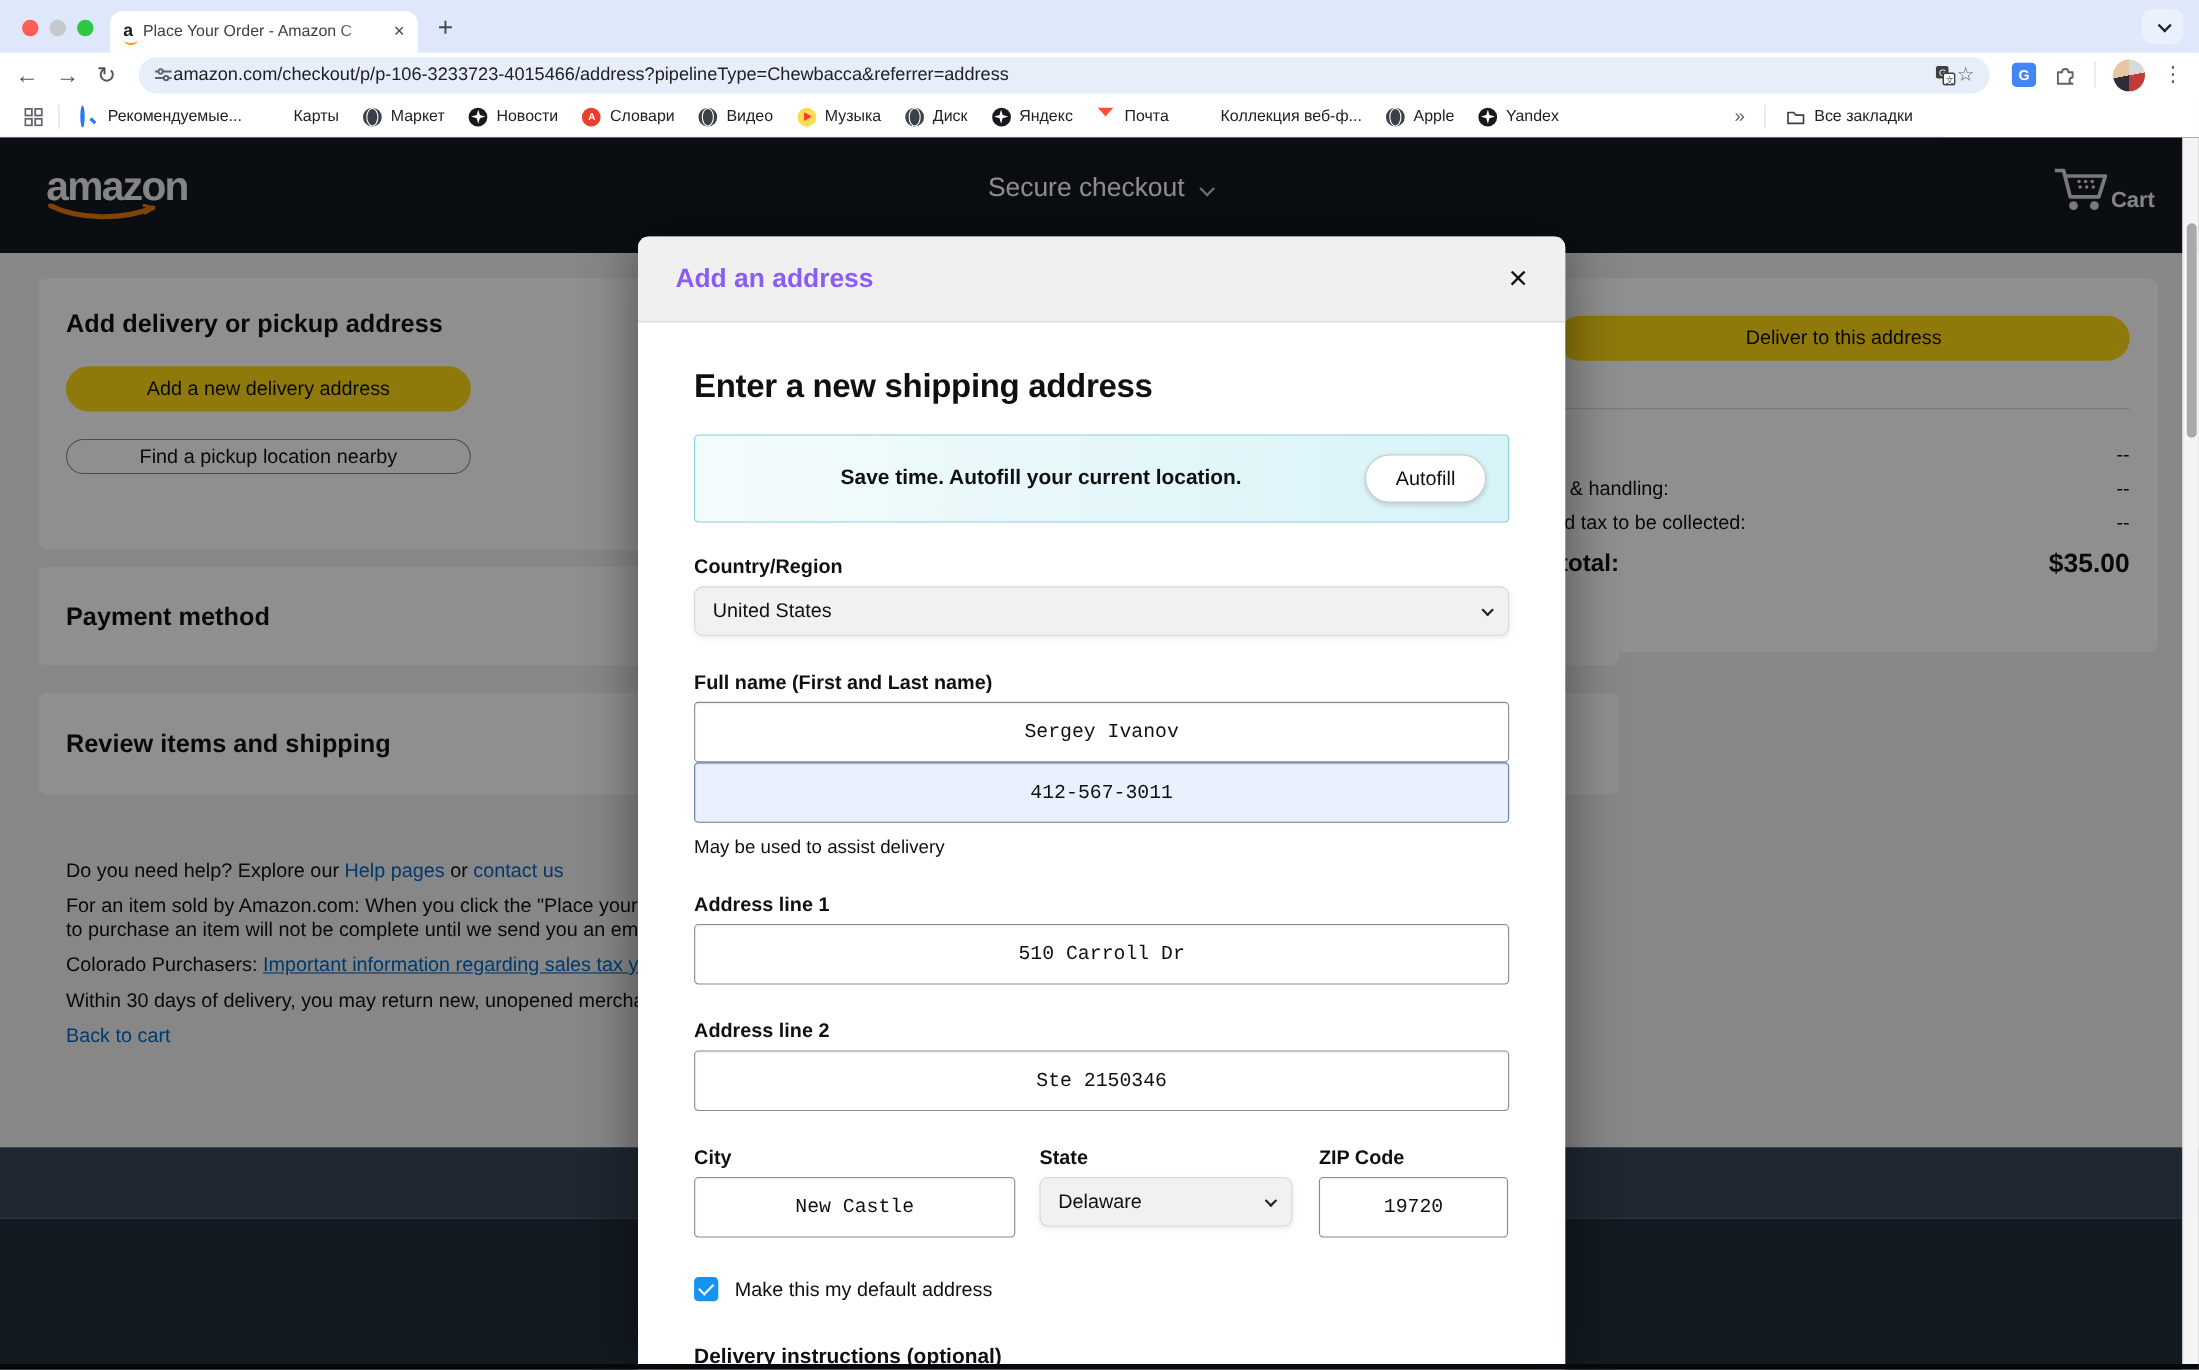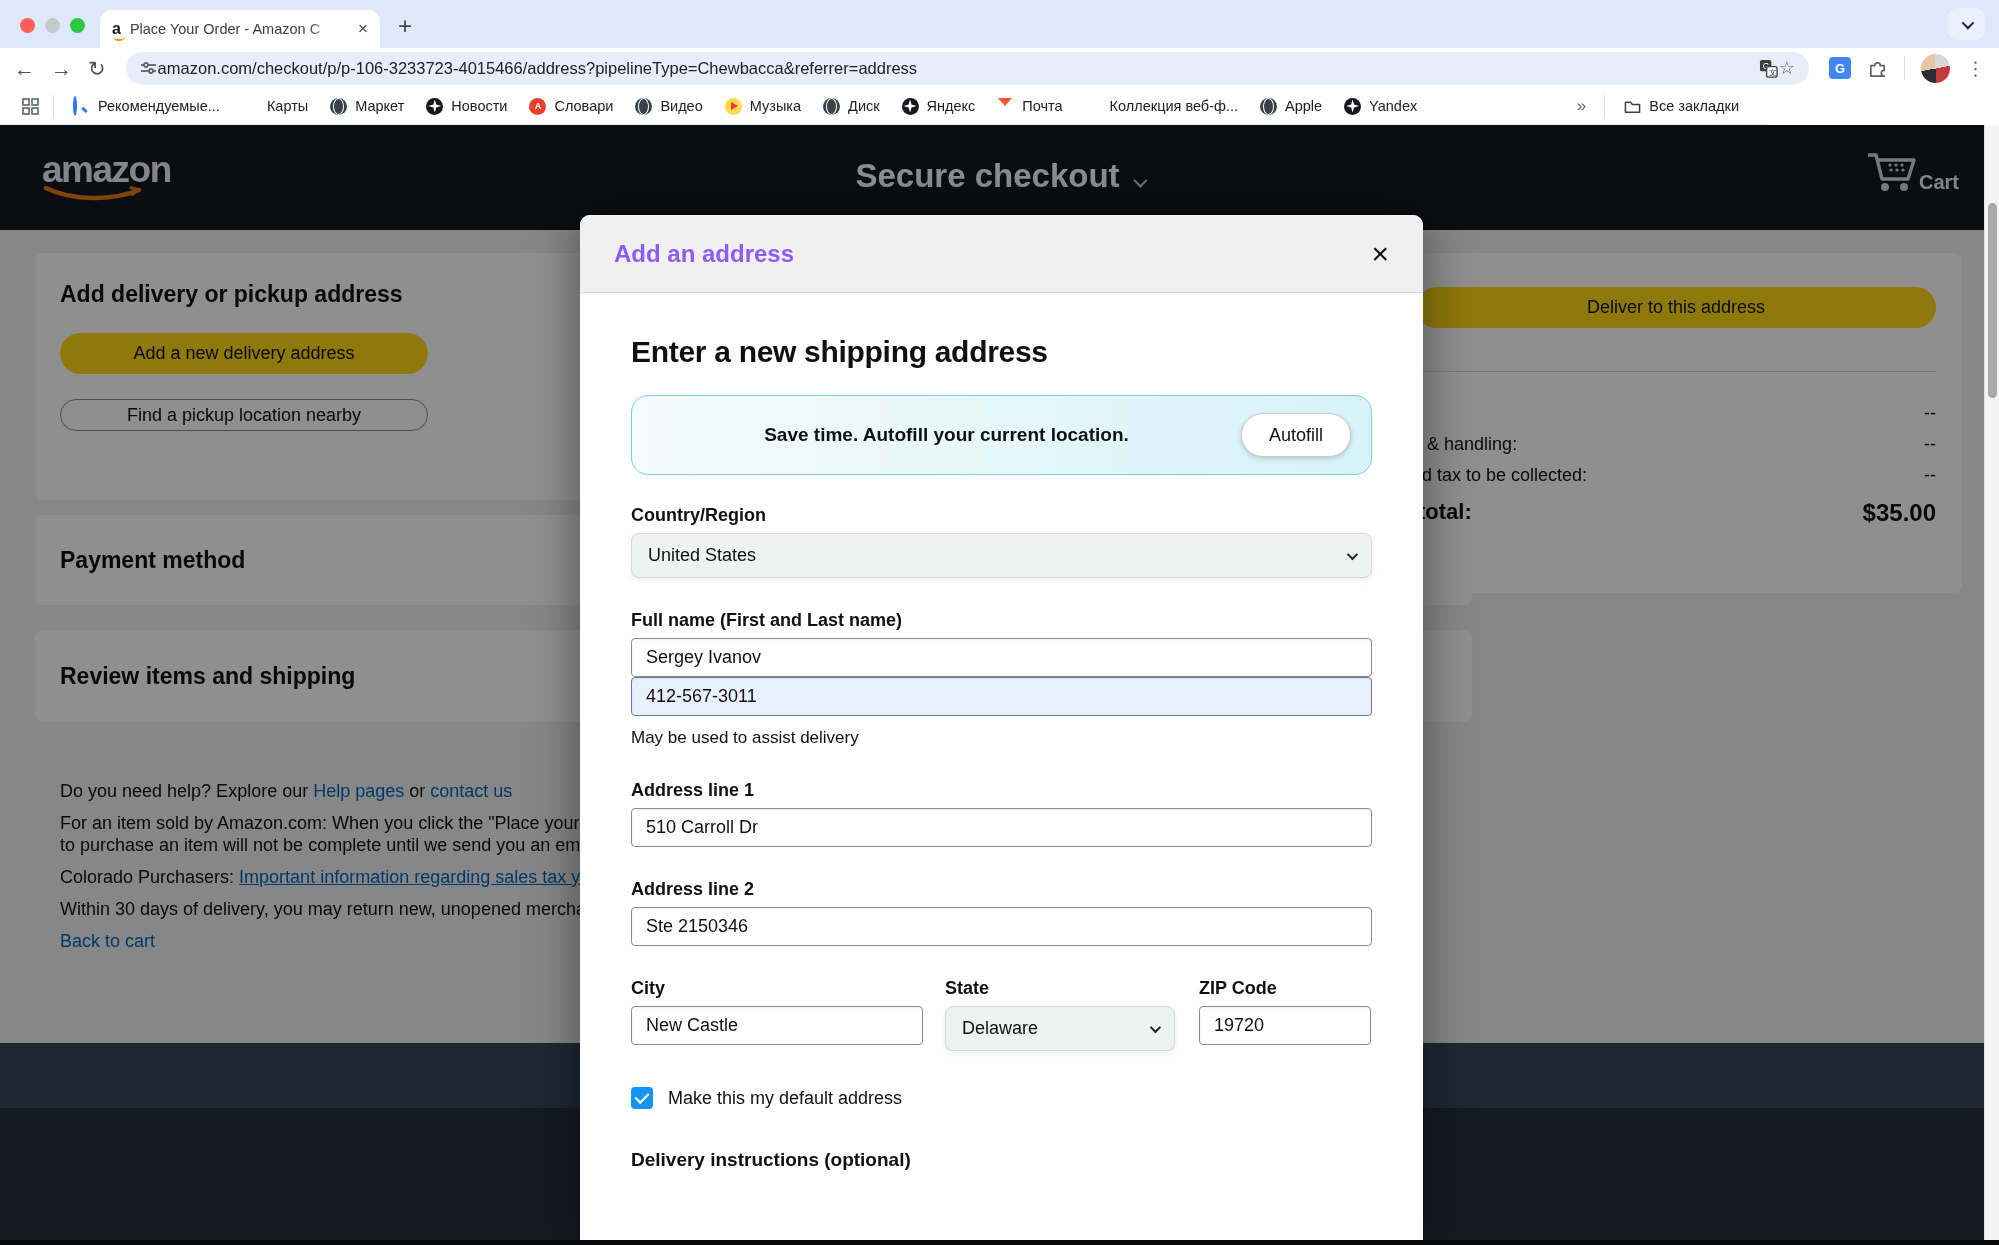--- a/index.html
+++ b/index.html
@@ -72,22 +72,22 @@
   .bm-spacer { flex:1; }
   .bm-sep { width:1px; height:22px; background:#DADCE0; margin:0 8px; }
 
   
   .page { position:absolute; top:125px; left:0; width:1999px; height:1120px; background:#F0F0F2; }
 
   .az-header { position:absolute; top:0; left:0; width:100%; height:105px; background:#131921;
     display:flex; align-items:center; }
   .logo { position:absolute; left:42px; top:26px; }
   .logo-text { font-size:37px; font-weight:bold; color:#EDEDED; letter-spacing:-1.5px; line-height:1; }
-  .secure { position:absolute; left:0; right:0; text-align:center; top:32px; font-size:33px;
-    color:#FFFFFF; font-weight:700; }
+  .secure { position:absolute; left:0; right:0; text-align:center; top:32px; font-size:24px;
+    color:#FFFFFF; font-weight:400; }
   .secure .chev { border-color:#CCCCCC; width:10px; height:10px; margin-left:14px; }
   .cart { position:absolute; right:40px; top:24px; display:flex; align-items:flex-end; }
   .cart-label { font-size:20px; font-weight:bold; color:#EDEDED; margin-left:2px; }
 
   .card { position:absolute; background:#FFFFFF; border-radius:8px; }
   .h2 { font-size:23px; font-weight:bold; color:#0F1111; }
   .btn-yellow { background:#FFD814; border:none; border-radius:100px; font-size:18px; color:#0F1111;
     display:flex; align-items:center; justify-content:center; cursor:pointer;
     font-family:"Liberation Sans",sans-serif; }
   .btn-outline { background:#fff; border:1px solid #888C8C; border-radius:100px; font-size:18px;
@@ -118,33 +118,33 @@
   
   .modal { position:absolute; left:580px; top:90px; width:843px; height:1030px; background:#fff;
     border-radius:10px 10px 0 0; z-index:10; box-shadow:0 0 50px rgba(0,0,0,.45); overflow:hidden; }
   .modal-head { height:78px; background:#F0F0F0; border-bottom:1px solid #D5D9D9; display:flex;
     align-items:center; justify-content:space-between; padding:0 34px; }
   .modal-title { font-size:24px; font-weight:bold; color:#8b5cf6; }
   .modal-x { font-size:30px; color:#0F1111; line-height:1; font-weight:500; cursor:pointer; }
   .modal-body { padding:0 51px; }
   .m-h1 { font-size:30px; font-weight:bold; color:#0F1111; letter-spacing:-0.3px; margin:42px 0 26px; }
 
-  .banner { height:80px; border:1px solid #82CEDC; border-radius:17px;
+  .banner { height:80px; border:1px solid #82CEDC; border-radius:4px;
     background:linear-gradient(90deg,#F4FBFC,#D7F3F8); display:flex; align-items:center;
     padding:0 20px; }
   .banner-text { flex:1; text-align:center; font-size:19px; font-weight:bold; color:#0F1111; }
   .autofill-btn { height:44px; padding:0 27px; background:#fff; border:1px solid #C8CCCC;
     border-radius:22px; font-size:18px; color:#0F1111; box-shadow:0 2px 5px rgba(15,17,17,.18);
     font-family:"Liberation Sans",sans-serif; cursor:pointer; }
 
   .flabel { font-size:18px; font-weight:bold; color:#0F1111; margin:32px 0 7px; }
   .flabel.first { margin-top:30px; }
-  .tinput { width:100%; height:39px; border:1px solid #888C8C; border-radius:4px; padding:0 14px;
-    font-size:18px; color:#0F1111; font-family:Liberation Sans, sans-serif; background:#fff;
-    box-shadow:inset 0 1px 2px rgba(15,17,17,.07); }
+  .tinput { width:100%; height:55px; border:1px solid #888C8C; border-radius:4px; padding:0 14px;
+    font-size:18px; color:#0F1111; font-family:Liberation Mono, monospace; background:#fff;
+    box-shadow:inset 0 1px 2px rgba(15,17,17,.07);text-align:center; }
   .tinput.autofilled { background:#E8F1FD; border-color:#64789B; }
   .fselect { height:45px; background:#F0F2F2; border:1px solid #D5D9D9; border-radius:8px;
     display:flex; align-items:center; justify-content:space-between; padding:4px 16px;
     font-size:18px; color:#0F1111; box-shadow:0 2px 5px rgba(213,217,217,.5); cursor:pointer; }
   .fselect .chev { width:8px; height:8px; border-width:2px; }
   .helper { font-size:17px; color:#0F1111; margin-top:12px; }
 
   .city-row { display:flex; margin-top:0; }
   .col-city { width:292px; } .col-state { width:230px; margin-left:22px; } .col-zip { width:172px; margin-left:24px; }
 

